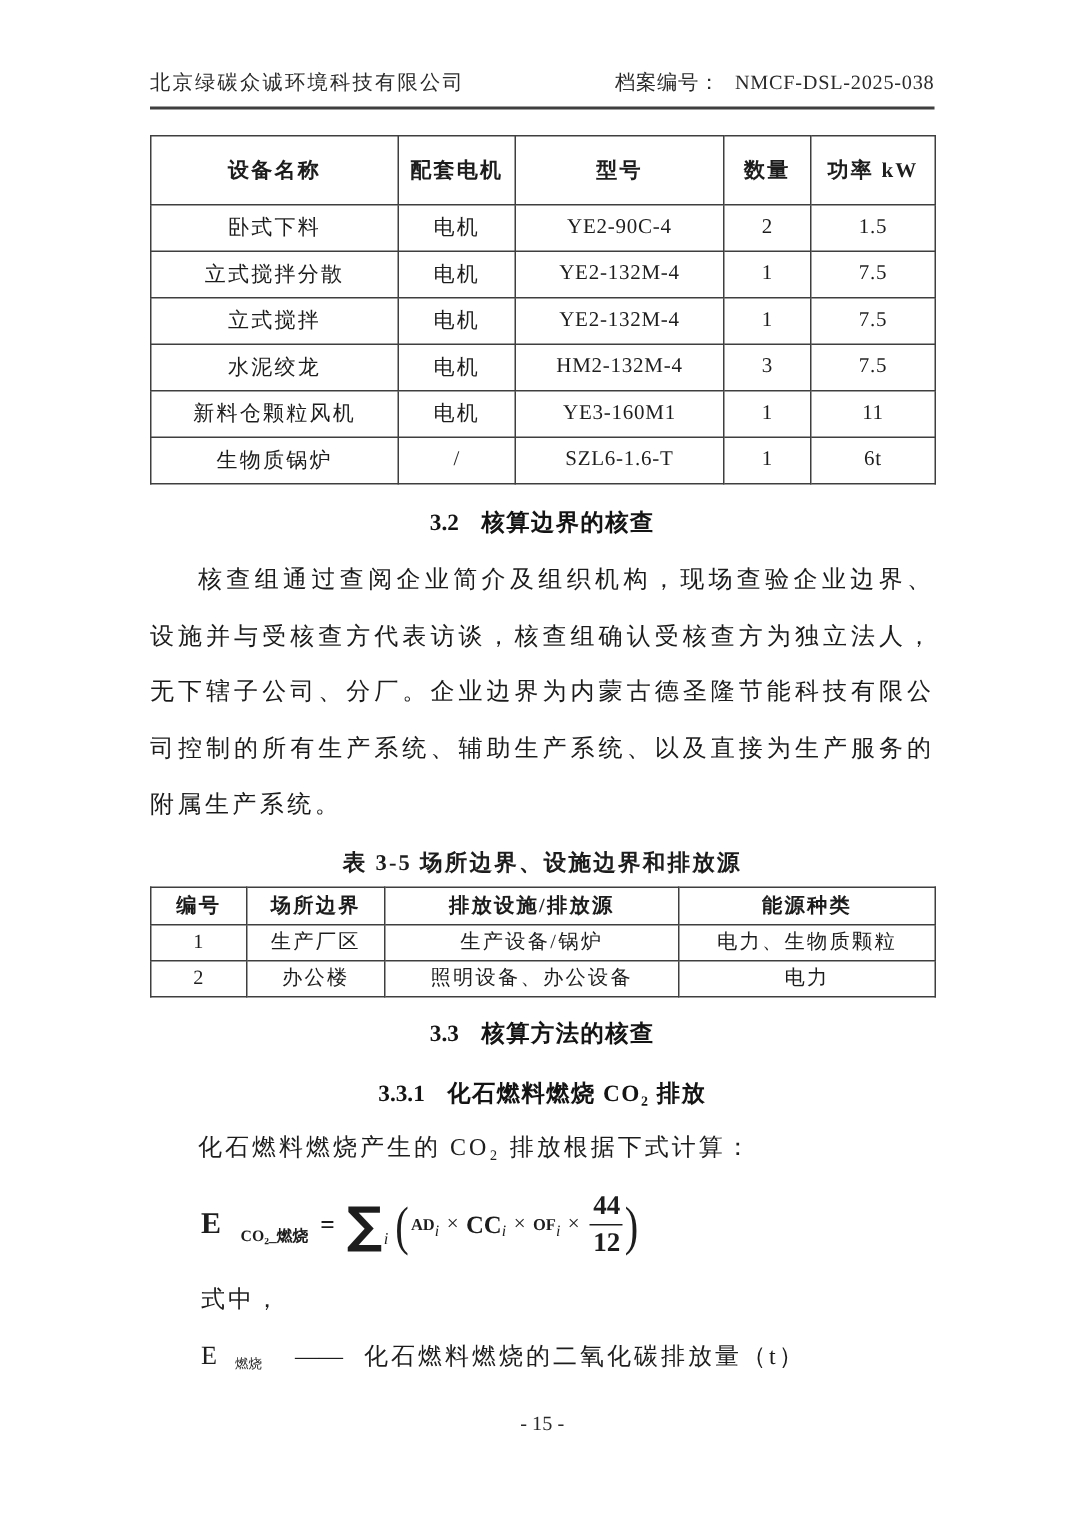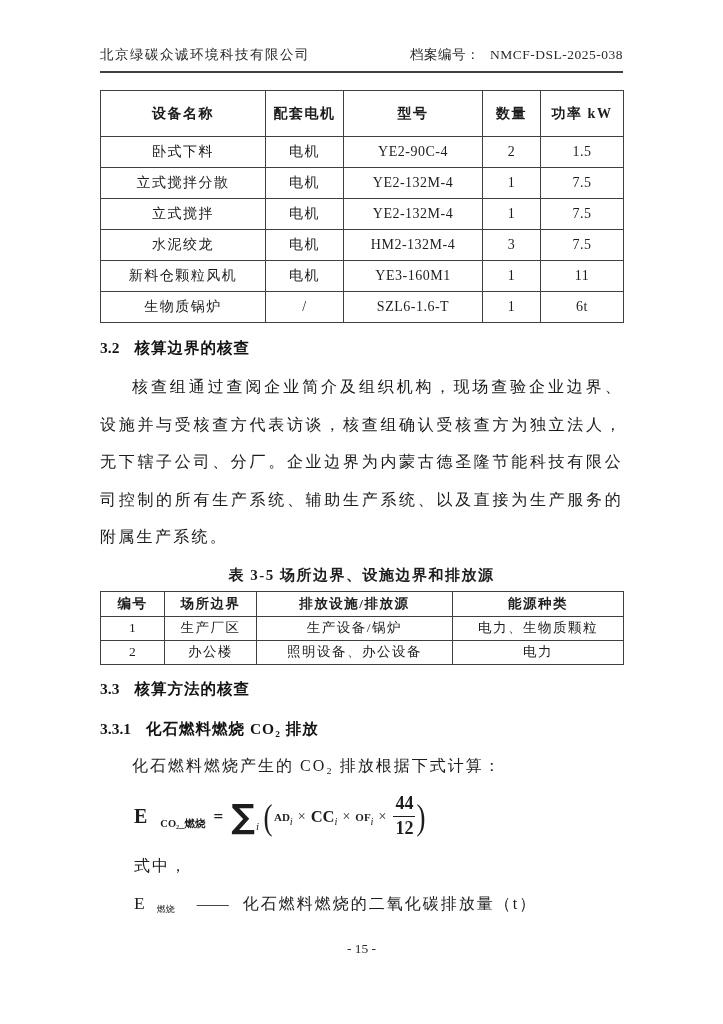--- a/index.html
+++ b/index.html
@@ -20,21 +20,21 @@
   .doc-header .archive .no { margin-left:10px; }
   
   .content { position:absolute; top:90px; left:100px; width:523px; }
   
   table { border-collapse:collapse; table-layout:fixed; width:523px; color:#1d1d1d; }
   th, td { border:1.5px solid #3f3f3f; text-align:center; vertical-align:middle; font-size:14px; letter-spacing:1.5px; }
   table.equip th { height:46px; font-weight:bold; }
   table.equip td { height:31px; font-weight:normal; }
   td.latin, th.latin { letter-spacing:0.5px; }
   
-  .heading { font-weight:bold; font-size:15.5px; letter-spacing:1px; color:#141414; }
+  .heading { font-weight:bold; font-size:15.5px; letter-spacing:1px; color:#141414;text-align:center; }
   .heading .h-num { display:inline-block; margin-right:15px; letter-spacing:0; }
   .h-l2 { margin-top:15px; }
   .h-l3 { margin-top:19px; }
   .para {
     margin-top:9px; font-size:16px; line-height:37.5px; letter-spacing:2.3px;
     text-align:justify; text-indent:2em; color:#1b1b1b;
   }
   .intro-line { margin-top:11px; font-size:16px; line-height:30px; letter-spacing:2px; text-indent:2em; }
   
   .tbl-caption { margin-top:10px; text-align:center; font-weight:bold; font-size:15px; letter-spacing:1.5px; }

